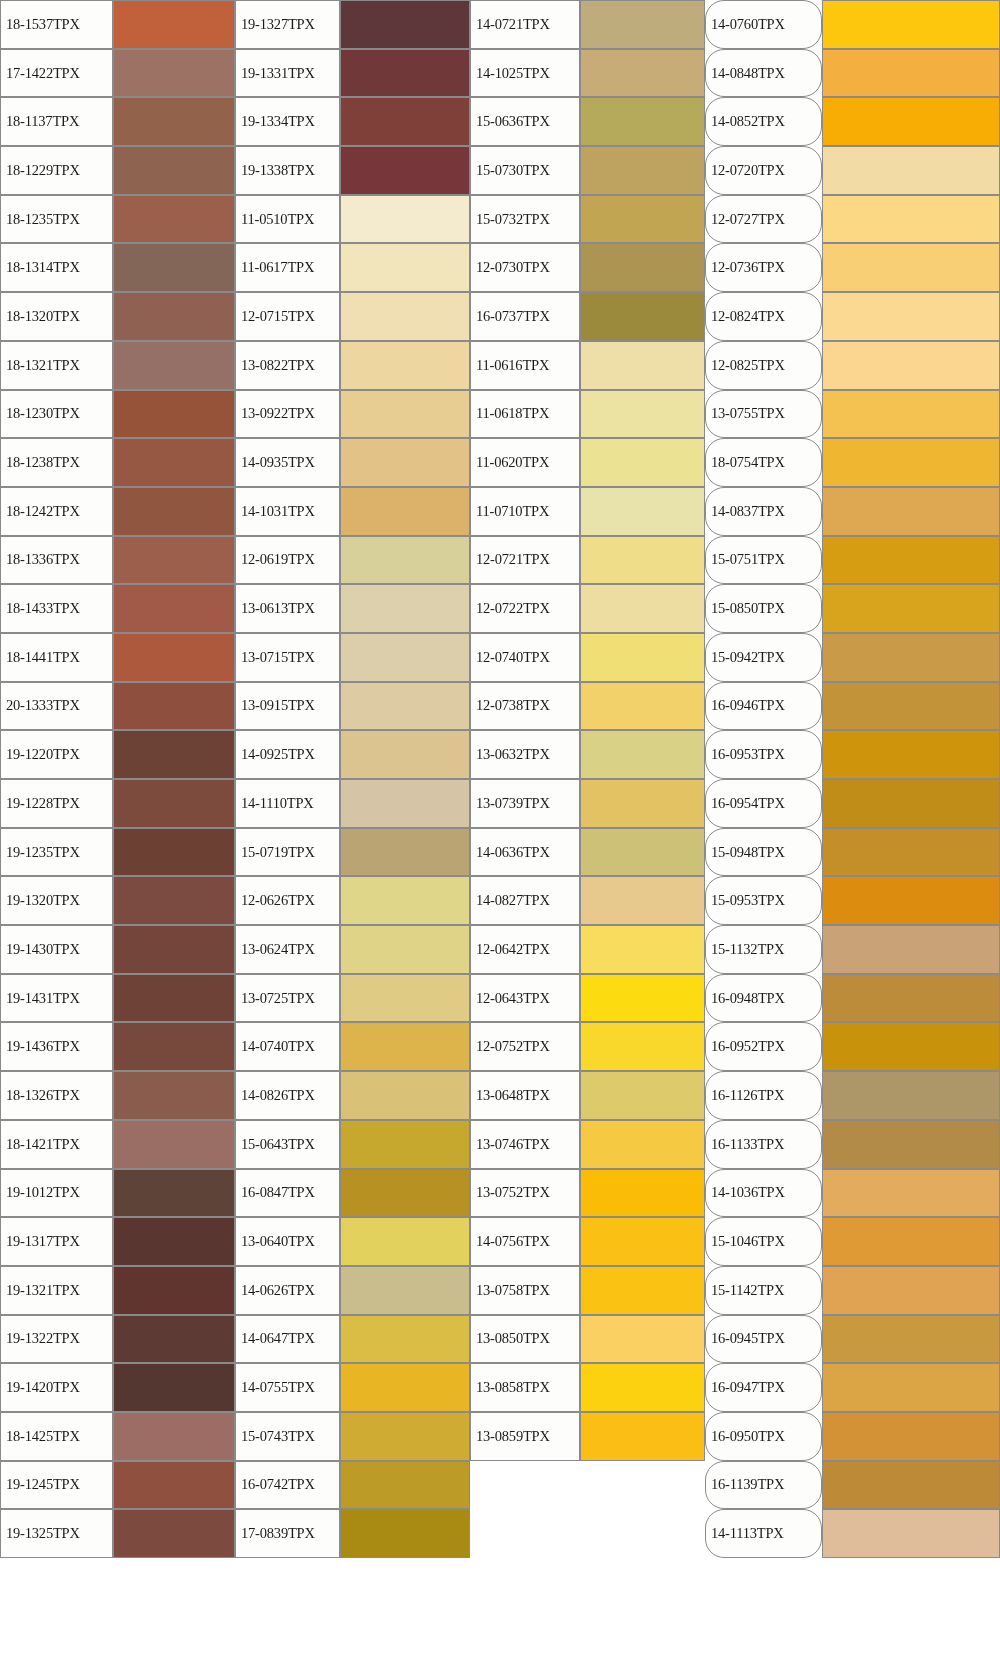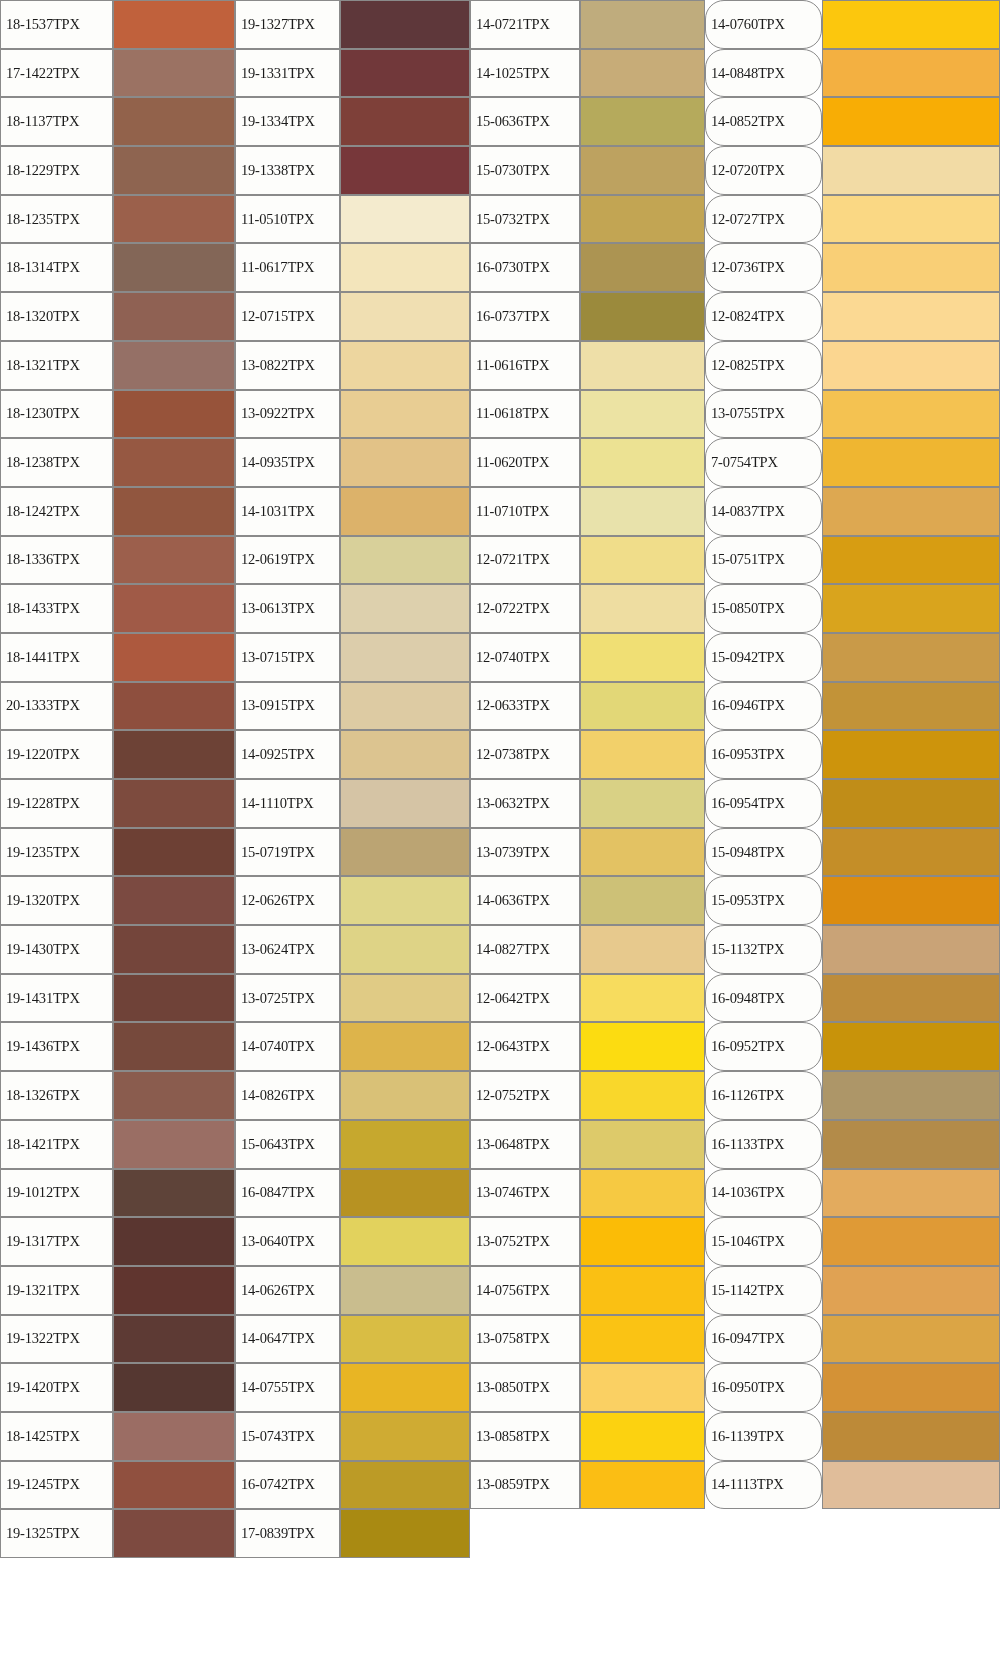--- a/index.html
+++ b/index.html
@@ -350,21 +350,21 @@
       </div>
       <div class="row">
         <div class="code-cell">15-0730TPX</div>
         <div class="swatch-cell" style="background-color: rgb(189, 162, 96);"></div>
       </div>
       <div class="row">
         <div class="code-cell">15-0732TPX</div>
         <div class="swatch-cell" style="background-color: rgb(194, 165, 83);"></div>
       </div>
       <div class="row">
-        <div class="code-cell">16-0730TPX</div>
+        <div class="code-cell">12-0730TPX</div>
         <div class="swatch-cell" style="background-color: rgb(172, 148, 82);"></div>
       </div>
       <div class="row">
         <div class="code-cell">16-0737TPX</div>
         <div class="swatch-cell" style="background-color: rgb(155, 138, 60);"></div>
       </div>
       <div class="row">
         <div class="code-cell">11-0616TPX</div>
         <div class="swatch-cell" style="background-color: rgb(238, 223, 168);"></div>
       </div>
@@ -386,24 +386,20 @@
       </div>
       <div class="row">
         <div class="code-cell">12-0722TPX</div>
         <div class="swatch-cell" style="background-color: rgb(238, 221, 161);"></div>
       </div>
       <div class="row">
         <div class="code-cell">12-0740TPX</div>
         <div class="swatch-cell" style="background-color: rgb(240, 223, 116);"></div>
       </div>
       <div class="row">
-        <div class="code-cell">12-0633TPX</div>
-        <div class="swatch-cell" style="background-color: rgb(226, 215, 119);"></div>
-      </div>
-      <div class="row">
         <div class="code-cell">12-0738TPX</div>
         <div class="swatch-cell" style="background-color: rgb(242, 208, 106);"></div>
       </div>
       <div class="row">
         <div class="code-cell">13-0632TPX</div>
         <div class="swatch-cell" style="background-color: rgb(217, 209, 133);"></div>
       </div>
       <div class="row">
         <div class="code-cell">13-0739TPX</div>
         <div class="swatch-cell" style="background-color: rgb(227, 194, 99);"></div>
@@ -492,21 +488,21 @@
       </div>
       <div class="row">
         <div class="code-cell">12-0825TPX</div>
         <div class="swatch-cell" style="background-color: rgb(251, 214, 144);"></div>
       </div>
       <div class="row">
         <div class="code-cell">13-0755TPX</div>
         <div class="swatch-cell" style="background-color: rgb(244, 194, 81);"></div>
       </div>
       <div class="row">
-        <div class="code-cell">7-0754TPX</div>
+        <div class="code-cell">18-0754TPX</div>
         <div class="swatch-cell" style="background-color: rgb(239, 182, 49);"></div>
       </div>
       <div class="row">
         <div class="code-cell">14-0837TPX</div>
         <div class="swatch-cell" style="background-color: rgb(221, 168, 81);"></div>
       </div>
       <div class="row">
         <div class="code-cell">15-0751TPX</div>
         <div class="swatch-cell" style="background-color: rgb(215, 157, 18);"></div>
       </div>
@@ -562,20 +558,24 @@
         <div class="code-cell">14-1036TPX</div>
         <div class="swatch-cell" style="background-color: rgb(227, 171, 94);"></div>
       </div>
       <div class="row">
         <div class="code-cell">15-1046TPX</div>
         <div class="swatch-cell" style="background-color: rgb(223, 154, 54);"></div>
       </div>
       <div class="row">
         <div class="code-cell">15-1142TPX</div>
         <div class="swatch-cell" style="background-color: rgb(224, 162, 83);"></div>
+      </div>
+      <div class="row">
+        <div class="code-cell">16-0945TPX</div>
+        <div class="swatch-cell" style="background-color: rgb(200, 153, 63);"></div>
       </div>
       <div class="row">
         <div class="code-cell">16-0947TPX</div>
         <div class="swatch-cell" style="background-color: rgb(219, 165, 69);"></div>
       </div>
       <div class="row">
         <div class="code-cell">16-0950TPX</div>
         <div class="swatch-cell" style="background-color: rgb(212, 146, 54);"></div>
       </div>
       <div class="row">

